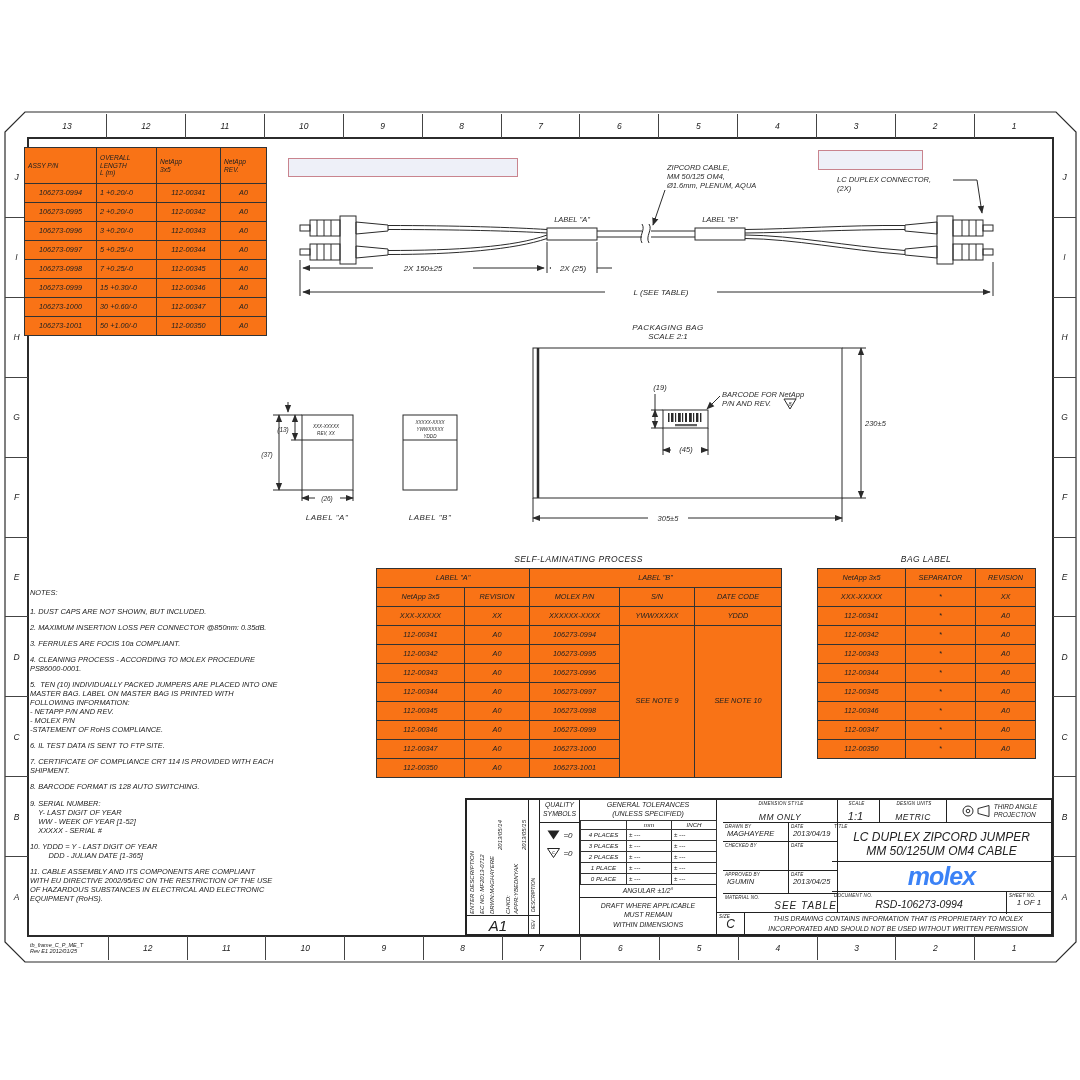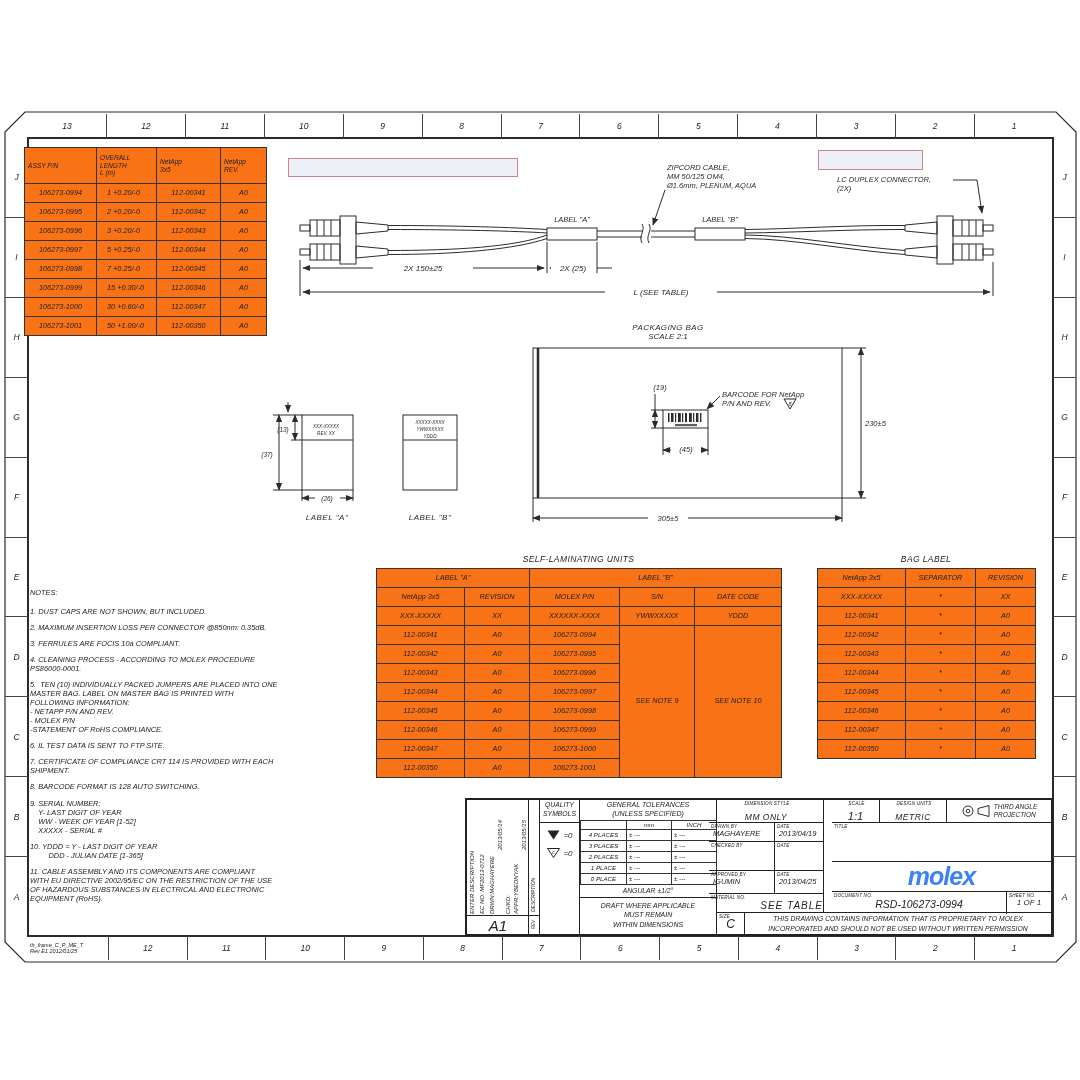--- a/index.html
+++ b/index.html
@@ -25,21 +25,21 @@
   
   .redaction{position:absolute;border:1.5px solid var(--redaction-border,#c9848e);
              background:var(--redaction-fill,#eef0f8);box-sizing:border-box;}
   
   .tbl{position:absolute;border-collapse:collapse;table-layout:fixed;background:#f97316;border:1.5px solid #333;}
   .tbl th,.tbl td{border:1px solid #333;font-size:7.3px;font-weight:normal;text-align:center;padding:0;line-height:1.15;}
   .tbl tr{height:19px;}
   .tbl-title{position:absolute;font-size:8.5px;text-align:center;letter-spacing:.4px;}
   .assy th{font-size:6.6px;text-align:left;padding-left:3px;white-space:pre-line;}
   .assy td:first-child{text-align:center;}
-  .assy td:nth-child(2){text-align:left;padding-left:10px;}
+  .assy td:nth-child(2){text-align:left;padding-left:3px;}
   
   .notes{position:absolute;left:30px;top:588px;width:352px;font-size:7.4px;line-height:1.22;}
   .notes .item{white-space:pre-wrap;margin-bottom:7px;}
   .notes .nt{margin-bottom:10px;}
   
   .titleblock{position:absolute;left:465px;top:798px;width:588px;height:138px;border:2px solid #222;box-sizing:border-box;background:#fff;}
   .tb{position:absolute;box-sizing:border-box;}
   .vt{writing-mode:vertical-rl;transform:rotate(180deg);white-space:nowrap;font-size:6px;line-height:1;}
   .lbl{font-size:4.6px;letter-spacing:.2px;display:block;text-align:left;padding:1px 0 0 2px;}
   .val{font-size:7.5px;display:block;padding-left:4px;}
@@ -324,21 +324,21 @@
       <text x="175" y="26" font-size="4.6" text-anchor="middle">XXXXX-XXXX</text>
       <text x="175" y="33" font-size="4.6" text-anchor="middle">YWWXXXXX</text>
       <text x="175" y="40" font-size="4.6" text-anchor="middle">YDDD</text>
       <text x="175" y="122" font-size="8" text-anchor="middle" letter-spacing="0.5">LABEL "B"</text>
     </g>
   </svg>
 
   <div class="redaction" style="left:288px;top:158px;width:230px;height:19px"></div>
   <div class="redaction" style="left:818px;top:150px;width:105px;height:20px"></div>
 
-  <div class="tbl-title" style="left:376px;top:554px;width:405px">SELF-LAMINATING UNITS</div>
+  <div class="tbl-title" style="left:376px;top:554px;width:405px">SELF-LAMINATING PROCESS</div>
   <table class="tbl" style="left:376px;top:568px;width:405px">
     <colgroup>
         <col style="width:88px">
         <col style="width:65px">
         <col style="width:90px">
         <col style="width:75px">
         <col style="width:87px">
       </colgroup>
     <thead>
       <tr>
@@ -573,21 +573,21 @@
             <td style="text-align:left;padding-left:2px">± ---</td>
           </tr>
           </tbody>
       </table>
       <div style="height:12px;border-bottom:1px solid #222;font-size:6.8px;text-align:center;line-height:12px">ANGULAR ±1/2°</div>
       <div style="font-size:6.9px;text-align:center;white-space:pre-line;line-height:1.35;padding-top:3px">DRAFT WHERE APPLICABLE
 MUST REMAIN
 WITHIN DIMENSIONS</div>
     </div>
 
-    <div class="tb" style="left:242px;top:0;width:115px;height:112px;border-right:1px solid #222">
+    <div class="tb" style="left:256px;top:0;width:115px;height:112px;border-right:1px solid #222">
       <div style="height:22px;border-bottom:1px solid #222;text-align:center">
         <span class="lbl" style="text-align:center">DIMENSION STYLE</span>
         <span style="font-size:8.5px;letter-spacing:.5px">MM ONLY</span>
       </div>
       <div style="height:18px;border-bottom:1px solid #222;display:flex">
         <div style="flex:1.35;border-right:1px solid #222">
           <span class="lbl">DRAWN BY</span>
           <span class="val">MAGHAYERE</span>
         </div>
         <div style="flex:1">
@@ -641,20 +641,22 @@
             <circle class="ln" cx="7" cy="7" r="5"></circle>
             <circle class="ln" cx="7" cy="7" r="1.8"></circle>
             <polygon class="ln" points="17,4.5 28,1.5 28,12.5 17,9.5"></polygon>
           </svg>
           <span style="font-size:6.5px;white-space:pre-line;line-height:1.2">THIRD ANGLE
 PROJECTION</span>
         </div>
       </div>
       <div style="height:38px;border-bottom:1px solid #222;position:relative">
         <span class="lbl">TITLE</span>
+        <div style="font-size:12px;text-align:center;white-space:pre-line;line-height:1.2;margin-top:1px">LC DUPLEX ZIPCORD JUMPER
+MM 50/125UM OM4 CABLE</div>
       </div>
       <div style="height:29px;border-bottom:1px solid #222;display:flex;align-items:center;justify-content:center">
         <span class="logo">molex</span>
       </div>
       <div style="height:22px;display:flex">
         <div style="flex:1;border-right:1px solid #222">
           <span class="lbl">DOCUMENT NO.</span>
           <span style="display:block;font-size:10.5px;text-align:center">RSD-106273-0994</span>
         </div>
         <div style="width:44px">

